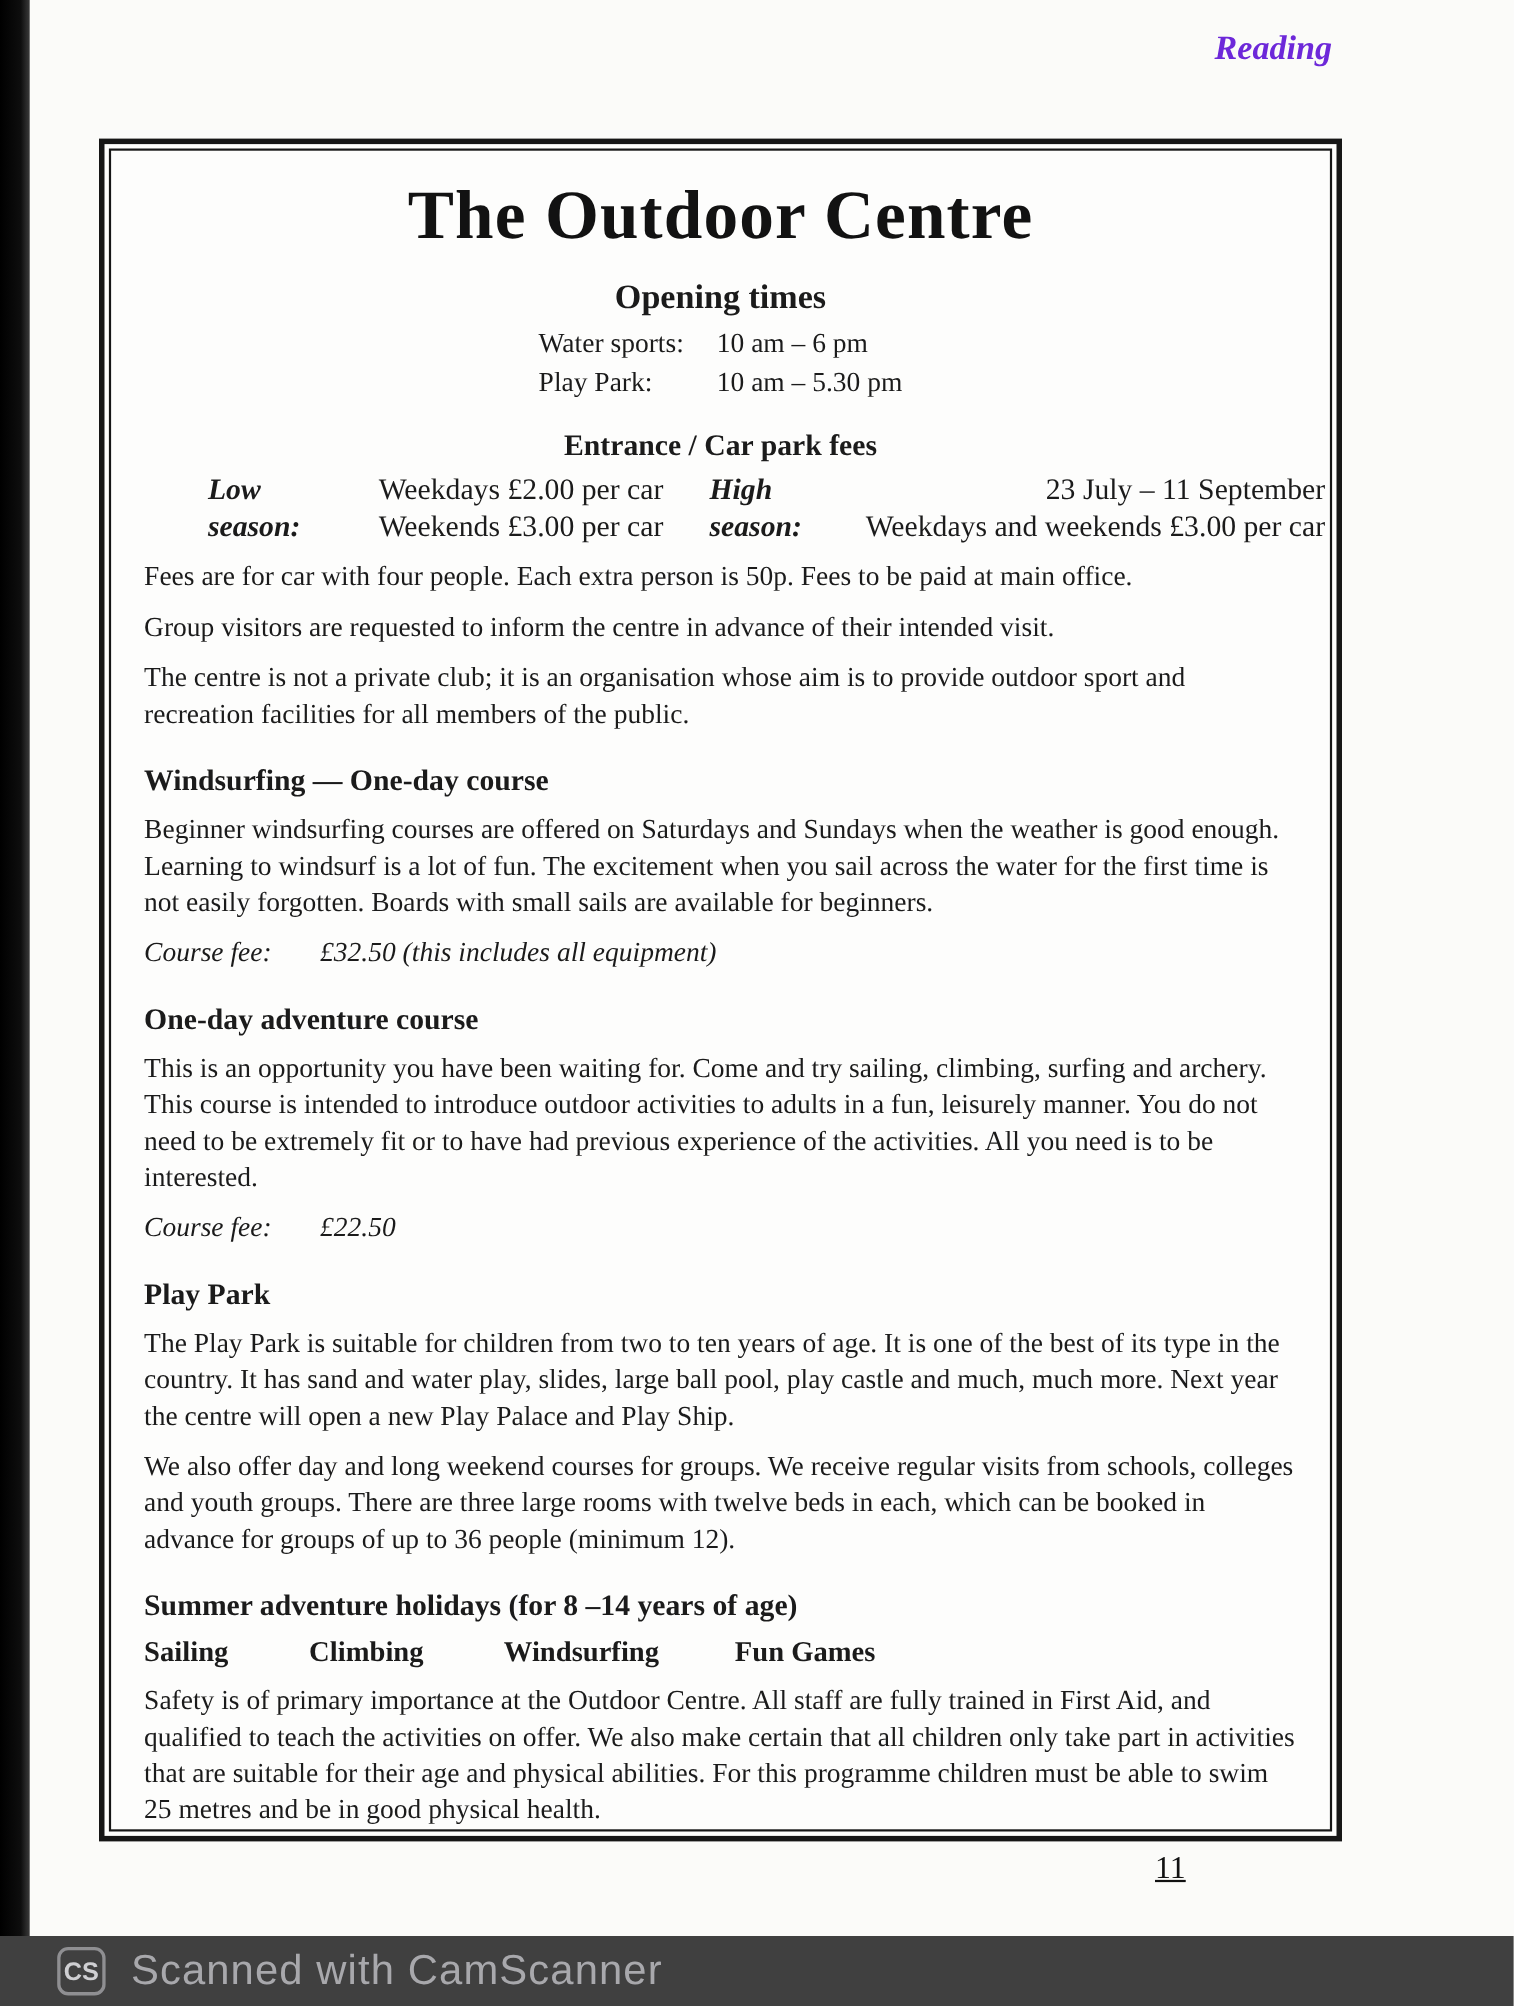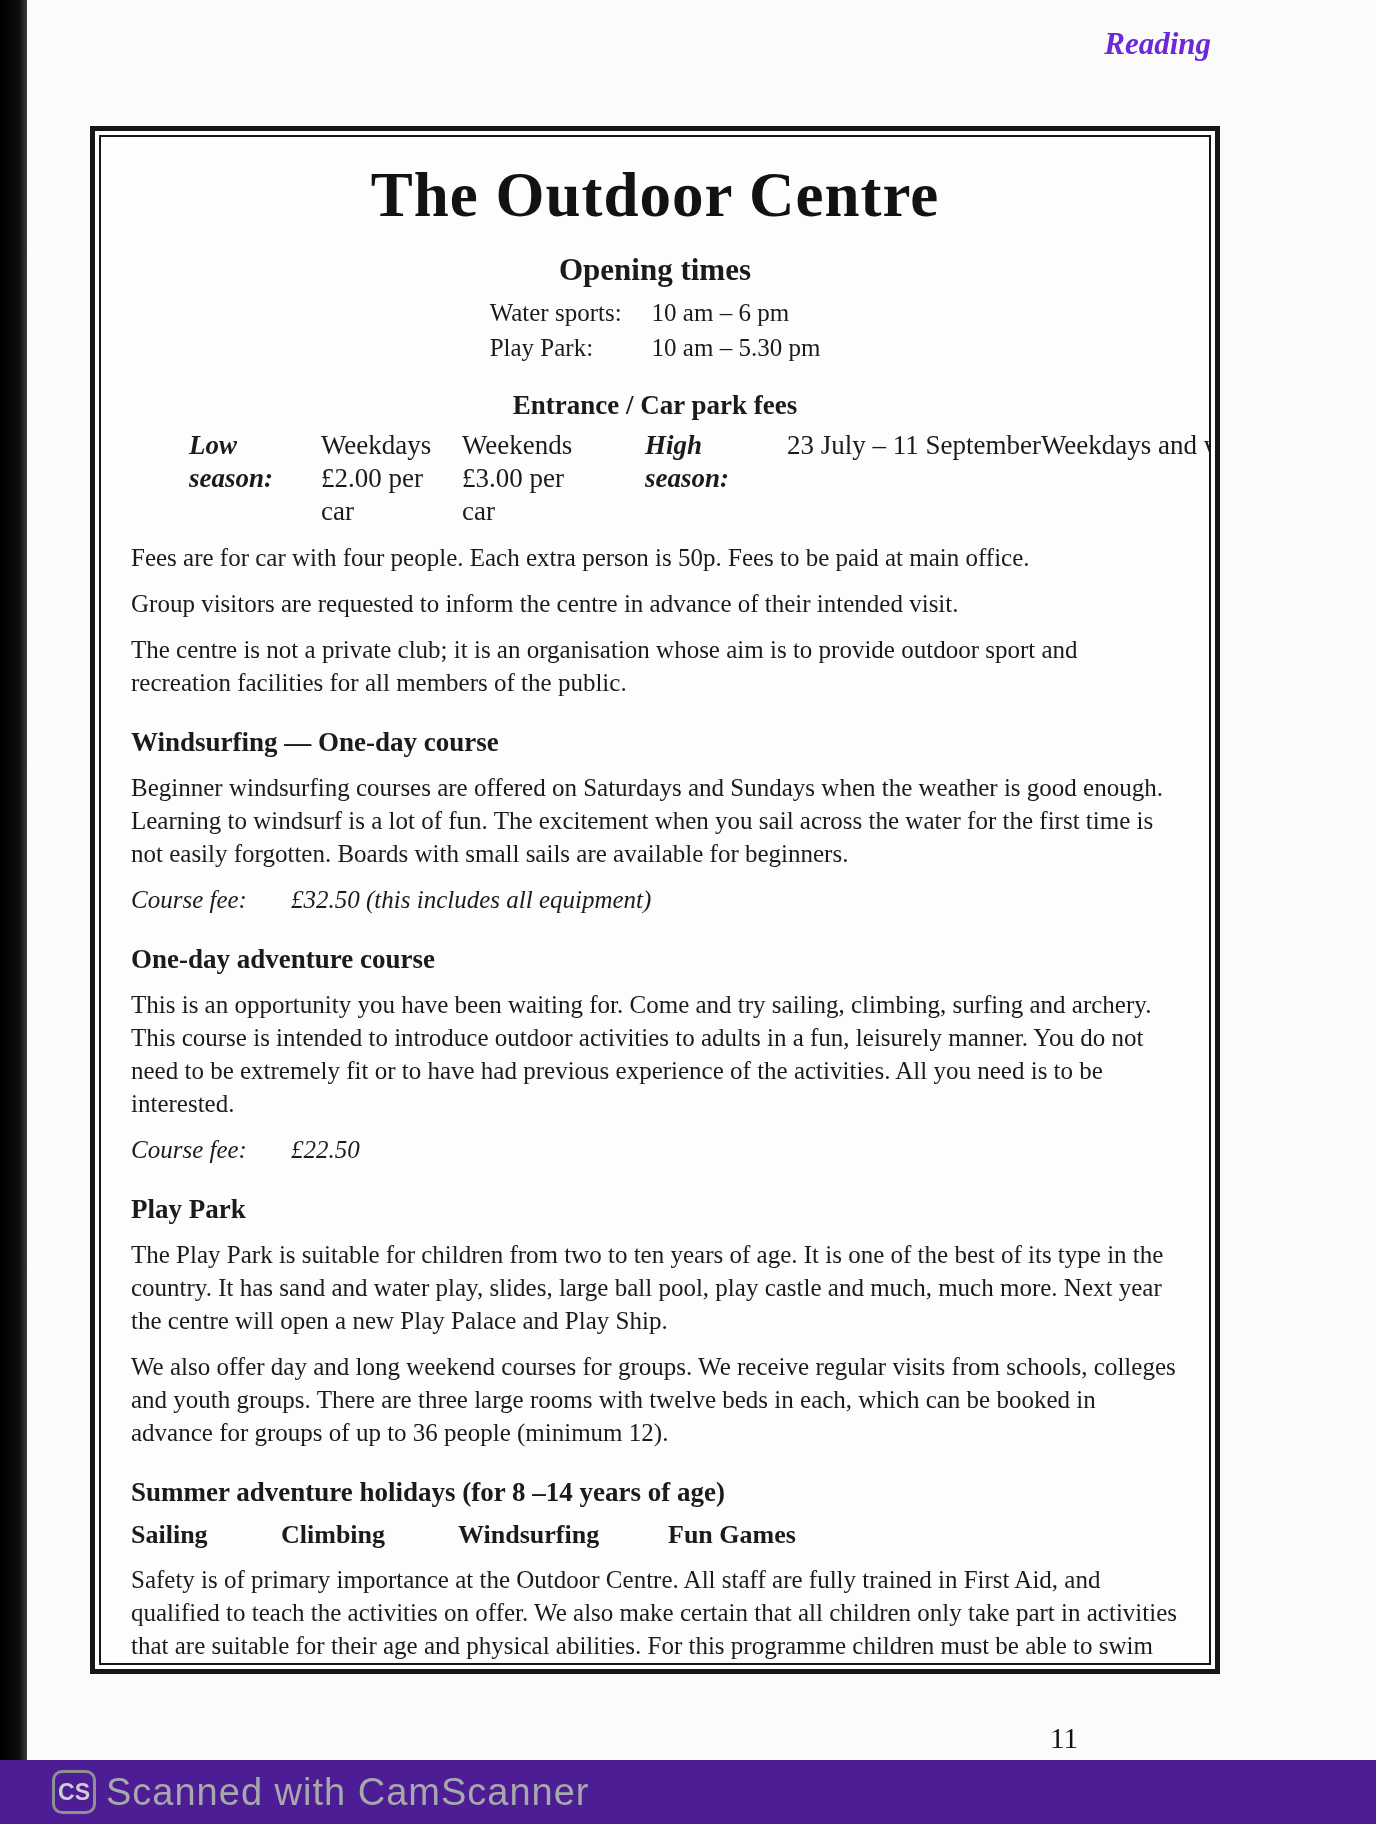--- a/index.html
+++ b/index.html
@@ -37,35 +37,35 @@
     display:grid; grid-template-columns:max-content max-content;
     column-gap:30px; row-gap:2px; width:max-content; margin:0 auto;
     font-size:25px; line-height:33px;
   }
   .fees-row {
     display:flex; font-size:27px; line-height:33px;
     margin:2px 0 6px; padding-left:58px;
   }
   .season-label { font-style:italic; font-weight:bold; width:132px; flex:none; }
   .season-label.high { width:142px; margin-left:42px; }
-  .fees-lines { display:flex; flex-direction:row; width:282px; flex:none; }
+  .fees-lines { display:flex; flex-direction:column; width:282px; flex:none;text-align:right; }
   .fees-lines.wide { width:auto; }
   p.body-par { font-size:25px; line-height:33px; margin:13px 0; }
   h4.sec-heading { font-size:27px; font-weight:bold; margin:28px 0 4px; }
   .fee-line { font-size:25px; line-height:33px; font-style:italic; margin:6px 0 0; }
   .fee-label { display:inline-block; width:160px; }
   .activities { display:flex; font-size:26px; font-weight:bold; margin:12px 0 2px;align-items:center; }
   .activities span:nth-child(1){ width:150px; }
   .activities span:nth-child(2){ width:177px; }
   .activities span:nth-child(3){ width:210px; }
-  .page-number { position:absolute; top:1722px; left:1050px; font-size:29px; color:#111; }
+  .page-number { position:absolute; top:1682px; left:1050px; font-size:29px; color:#111;text-decoration:underline; }
   .camscanner-bar {
     position:absolute; left:0; bottom:0; width:1376px; height:64px;
-    background:#4c1d95; display:flex; align-items:center;
-    padding-left:52px; gap:10px;
+    background:#404040; display:flex; align-items:center;
+    padding-left:52px; gap:23px;
   }
   .cs-logo {
     width:44px; height:44px; border:3px solid #8f8f92; border-radius:10px;
     color:#cfcfd2; font-family:"Liberation Sans", sans-serif; font-weight:bold;
     font-size:23px; display:flex; align-items:center; justify-content:center; flex:none;
   }
   .cs-text {
     color:#a8a8ac; font-size:38px; font-family:"Liberation Sans", sans-serif;
     letter-spacing:1px;
   }

